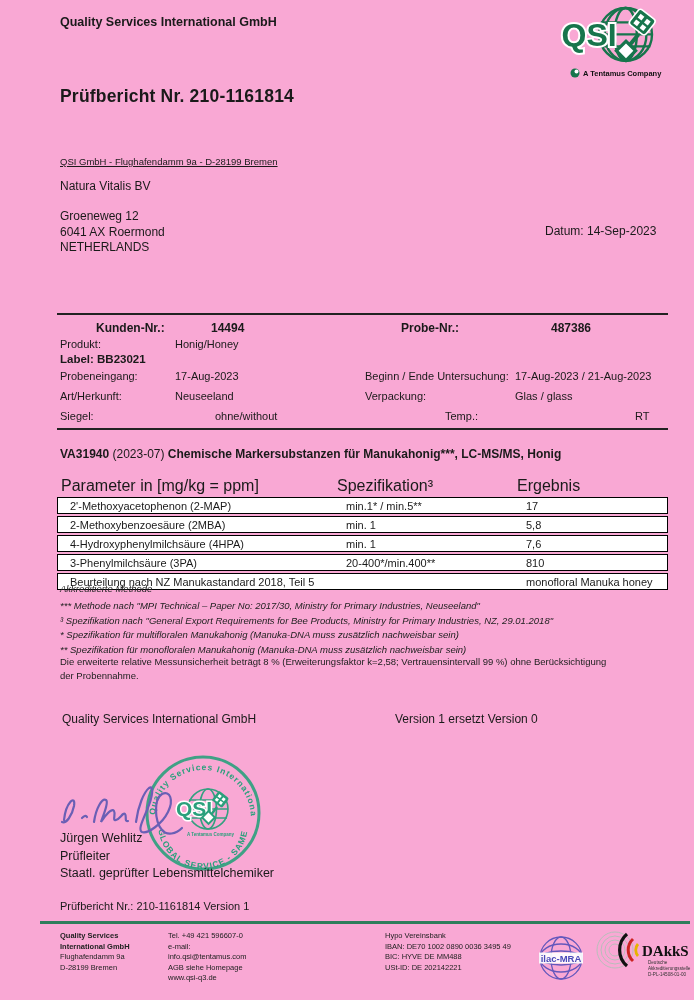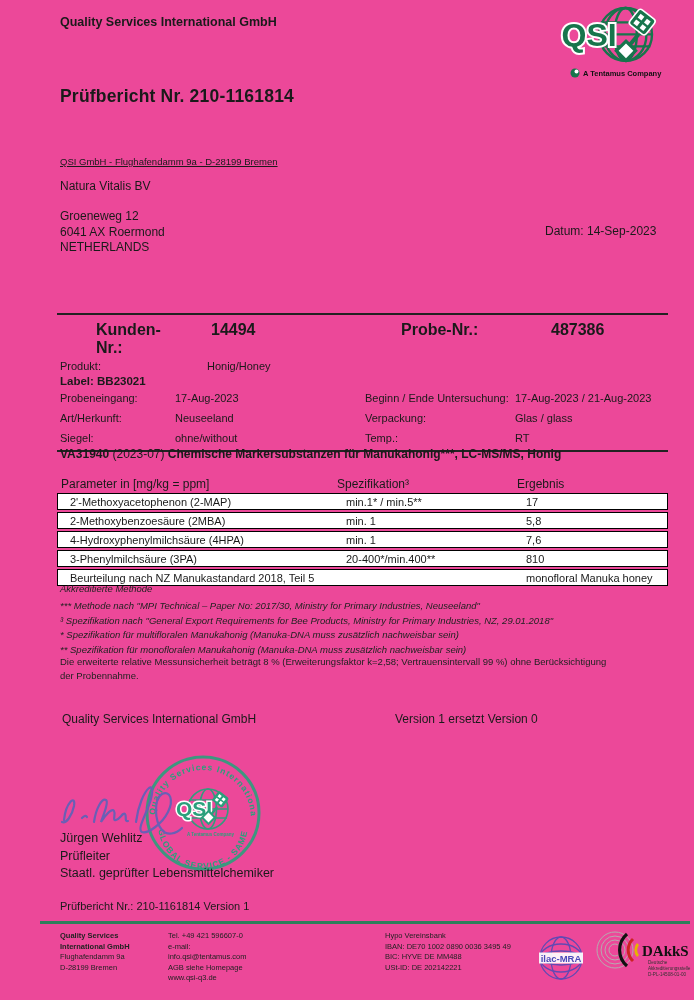--- a/index.html
+++ b/index.html
@@ -1,21 +1,21 @@
 <!DOCTYPE html>
 <html><head>
 <meta charset="utf-8">
 <style>
   * { margin: 0; padding: 0; box-sizing: border-box; }
   html, body { background: #e8e8e8; }
   .page {
     position: relative;
     width: 694px;
     height: 1000px;
-    background: #ec4899;
+    background: #f9a8d4;
     margin: 0 auto;
     font-family: "Liberation Sans", "DejaVu Sans", sans-serif;
     color: #1a1a1a;
     overflow: hidden;
   }
   .abs { position: absolute; }
 
   .header-company { top: 15px; left: 60px; font-size: 12.5px; font-weight: bold; }
 
   .qsi-logo { top: 4px; left: 560px; width: 112px; }
@@ -30,33 +30,33 @@
   .datum { top: 224px; left: 545px; font-size: 12px; }
 
   .info-table {
     top: 313px; left: 57px; width: 611px;
     border-top: 2px solid #222; border-bottom: 2px solid #222;
     padding: 3px 0 6px 0;
   }
   .info-row { display: grid; grid-template-columns: 115px 190px 150px 1fr; padding-left: 3px; }
   .info-row > div { font-size: 11px; }
   .r0 { padding-top: 3px; }
-  .r0 > div { font-weight: bold; font-size: 16px; padding-left: 36px; }
-  .r1 { padding-top: 3px; gap: 32px; }
+  .r0 > div { font-weight: bold; font-size: 12px; padding-left: 36px; }
+  .r1 { padding-top: 3px; }
   .r2 { padding-top: 3px; }
   .r2 .lab { font-weight: bold; font-size: 11.5px; }
   .r3 { padding-top: 5px; }
   .r4 { padding-top: 8px; }
-  .r5 { padding-top: 8px; }
+  .r5 { padding-top: 8px; gap: 40px; }
 
   .section-title { top: 447px; left: 60px; font-size: 12px; }
   .section-title .b { font-weight: bold; }
 
   .results { top: 477px; left: 57px; width: 611px; }
-  .res-head { display: grid; grid-template-columns: 276px 180px 1fr; padding: 0 4px; font-size: 12px; margin-bottom: 2px; }
+  .res-head { display: grid; grid-template-columns: 276px 180px 1fr; padding: 0 4px; font-size: 16px; margin-bottom: 2px; }
   .res-row {
     display: grid; grid-template-columns: 276px 180px 1fr;
     border: 1.5px solid #000; padding: 0 12px; font-size: 11px;
     height: 17px; align-items: center; margin-bottom: 2px; background: #fff;
   }
   .res-row .span2 { grid-column: 1 / 3; }
 
   .notes { top: 583px; left: 60px; width: 590px; font-size: 9.5px; color: #222; font-style: italic; }
   .notes .nline { margin-bottom: 3.5px; }
   .notes .gap { margin-bottom: 6px; }

